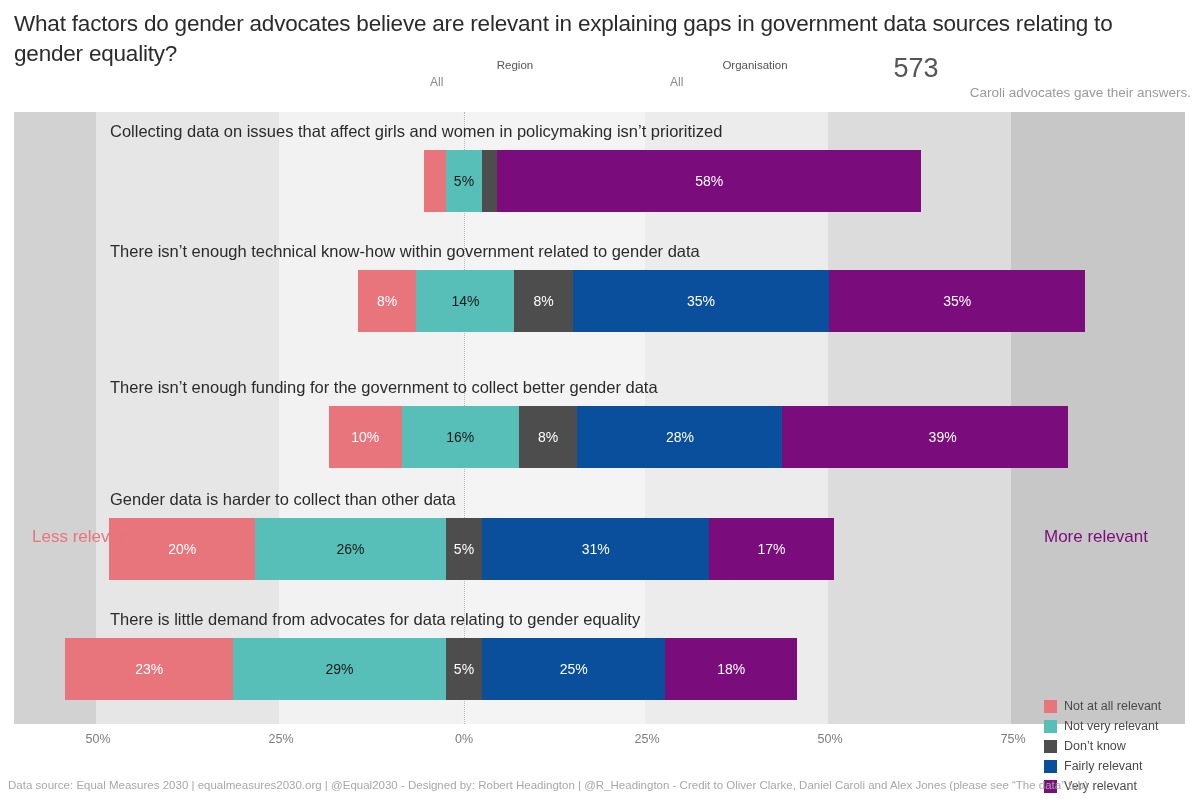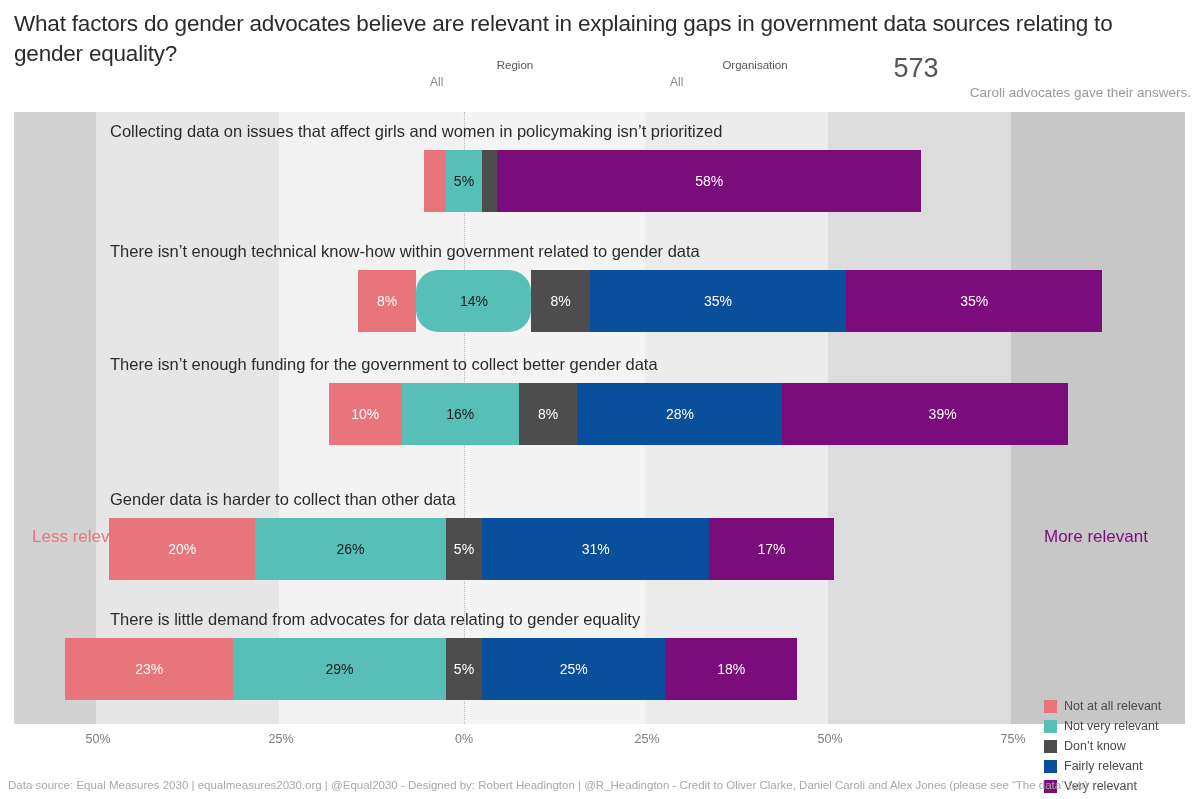--- a/index.html
+++ b/index.html
@@ -250,35 +250,35 @@
             <span class="seg-label">58%</span>
           </div>
         </div>
       </div>
       <div class="row" style="top: 128px; height: 100px;">
         <div class="row-label" style="left: 96px; top: 0px;">There isn’t enough technical know-how within government related to gender data</div>
         <div class="bar" style="left: 343.86px; top: 30px;">
           <div class="seg" style="width: 58.56px; background: rgb(232, 117, 124); color: rgb(255, 255, 255);">
             <span class="seg-label">8%</span>
           </div>
-          <div class="seg" style="width: 115px; background: rgb(87, 191, 184); color: rgb(26, 26, 26); border-radius: 22px;">
+          <div class="seg" style="width: 98px; background: rgb(87, 191, 184); color: rgb(26, 26, 26);">
             <span class="seg-label">14%</span>
           </div>
           <div class="seg" style="width: 58.56px; background: rgb(77, 77, 77); color: rgb(255, 255, 255);">
             <span class="seg-label">8%</span>
           </div>
           <div class="seg" style="width: 256.2px; background: rgb(10, 79, 156); color: rgb(255, 255, 255);">
             <span class="seg-label">35%</span>
           </div>
           <div class="seg" style="width: 256.2px; background: rgb(123, 12, 123); color: rgb(255, 255, 255);">
             <span class="seg-label">35%</span>
           </div>
         </div>
       </div>
-      <div class="row" style="top: 241px; height: 100px;">
+      <div class="row" style="top: 264px; height: 100px;">
         <div class="row-label" style="left: 96px; top: 0px;">There isn’t enough funding for the government to collect better gender data</div>
         <div class="bar" style="left: 314.58px; top: 30px;">
           <div class="seg" style="width: 73.2px; background: rgb(232, 117, 124); color: rgb(255, 255, 255);">
             <span class="seg-label">10%</span>
           </div>
           <div class="seg" style="width: 117.12px; background: rgb(87, 191, 184); color: rgb(26, 26, 26);">
             <span class="seg-label">16%</span>
           </div>
           <div class="seg" style="width: 58.56px; background: rgb(77, 77, 77); color: rgb(255, 255, 255);">
             <span class="seg-label">8%</span>

